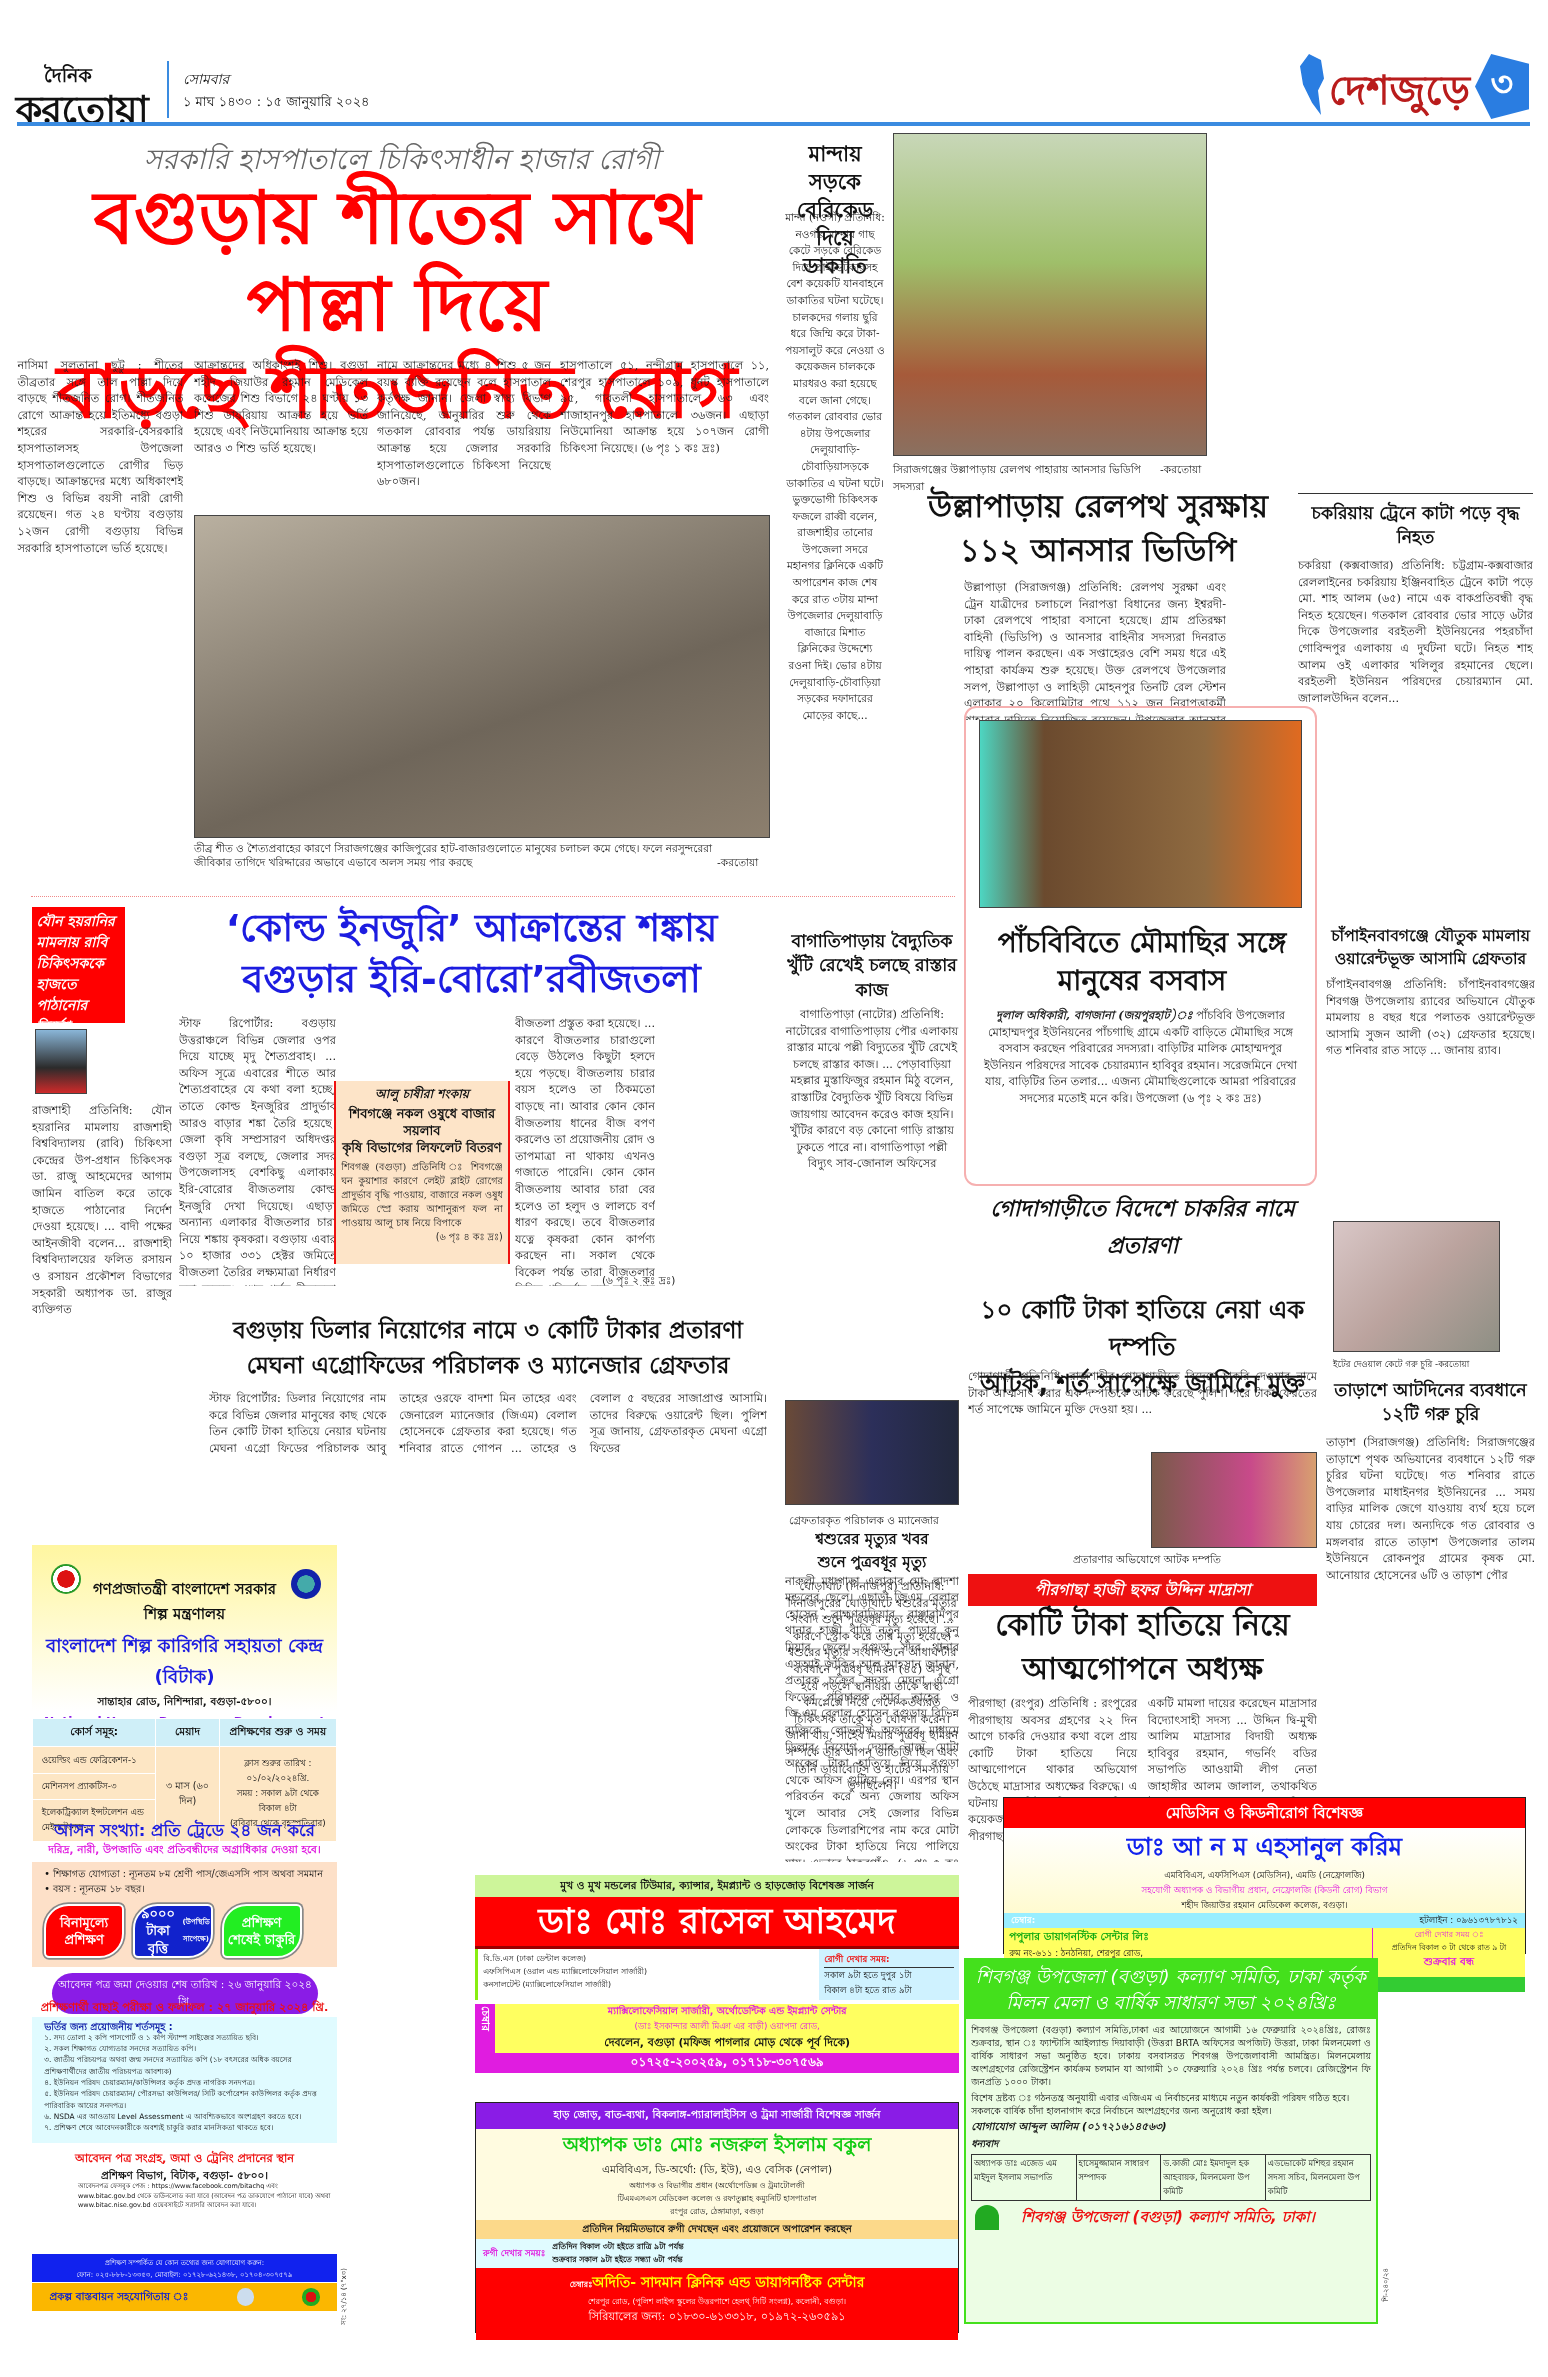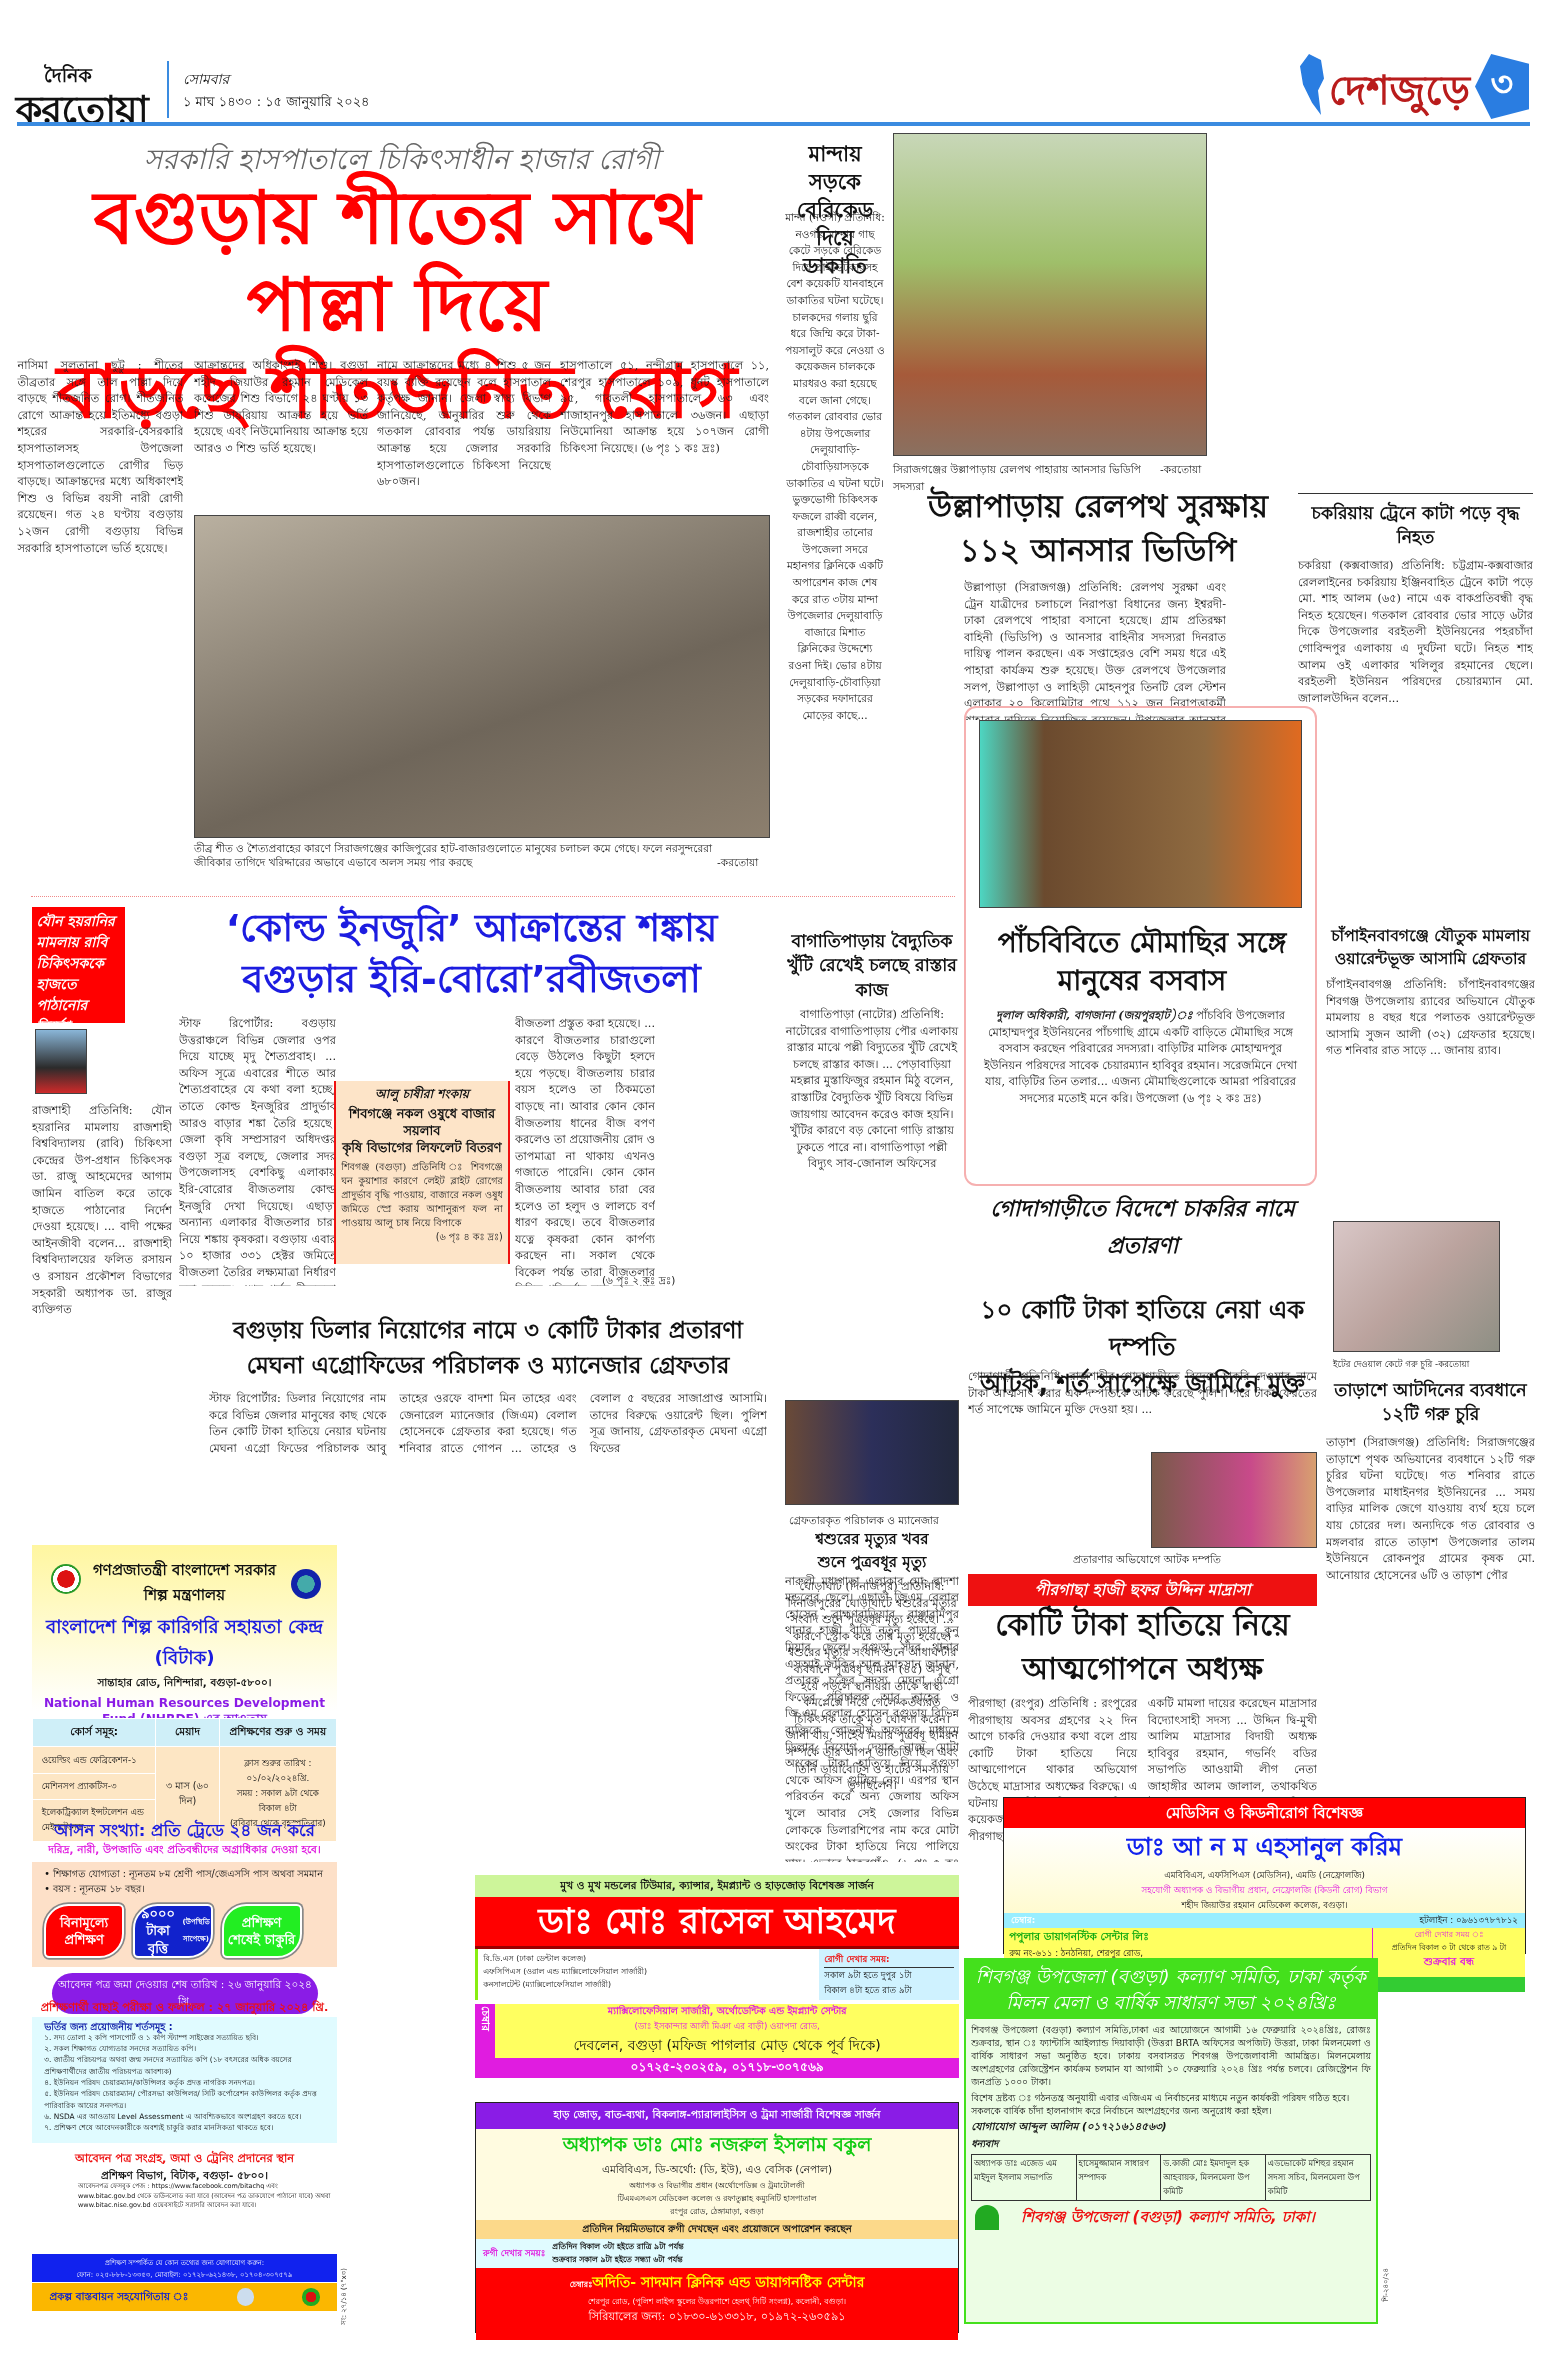--- a/index.html
+++ b/index.html
@@ -158,21 +158,21 @@
 <div class="abs txt" style="left:968px;top:1696px;width:349px;height:179px;overflow:hidden;column-count:2;column-gap:10.5px">
   <span>পীরগাছা (রংপুর) প্রতিনিধি : রংপুরের পীরগাছায় অবসর গ্রহণের ২২ দিন আগে চাকরি দেওয়ার কথা বলে প্রায় কোটি টাকা হাতিয়ে নিয়ে আত্মগোপনে থাকার অভিযোগ উঠেছে মাদ্রাসার অধ্যক্ষের বিরুদ্ধে। এ ঘটনায় গভর্নিং বডির সভাপতিসহ কয়েকজনের বিরুদ্ধে জেলা রংপুরের পীরগাছা সহকারী জজ আদালতে একটি মামলা দায়ের করেছেন মাদ্রাসার বিদ্যোৎসাহী সদস্য ... উদ্দিন দ্বি-মুখী আলিম মাদ্রাসার বিদায়ী অধ্যক্ষ হাবিবুর রহমান, গভর্নিং বডির সভাপতি আওয়ামী লীগ নেতা জাহাঙ্গীর আলম জালাল, তথাকথিত উপাধ্যক্ষ আব্দুস সাত্তার, শিক্ষক দেলোয়ার</span>
   <span>(৬ পৃঃ ১ কঃ দ্রঃ)</span>
 </div>
 
 <div class="abs" style="left:32px;top:1545px;width:305px;height:698px"></div>
 <div class="abs" style="left:32px;top:1545px;width:305px;height:663px;transform:scale(1);left:32px;width:305px"></div>
 <div class="abs" style="left:32px;top:1545px;width:305px;height:166px;background:linear-gradient(180deg,#fff6a0,#fff)">
   <div style="position:absolute;left:19px;top:19px;width:30px;height:30px;border-radius:50%;background:radial-gradient(#d11 40%,#fff 42%,#fff 60%,#2a9a2a 62%)"></div>
   <div style="position:absolute;right:15.7px;top:24.4px;width:30px;height:30px;border-radius:50%;background:radial-gradient(#4aa 40%,#12a 42%)"></div>
-  <div class="hd-black" style="margin-top:13px;font-size:15px">গণপ্রজাতন্ত্রী বাংলাদেশ সরকার</div>
+  <div class="hd-black" style="margin-top:32px;font-size:15px">গণপ্রজাতন্ত্রী বাংলাদেশ সরকার</div>
   <div class="hd-black" style="font-size:15px">শিল্প মন্ত্রণালয়</div>
   <div class="blue-h" style="font-size:18.3px;margin-top:5.2px">বাংলাদেশ শিল্প কারিগরি সহায়তা কেন্দ্র (বিটাক)</div>
   <div class="hd-black" style="font-size:10.5px">সান্তাহার রোড, নিশিন্দারা, বগুড়া-৫৮০০।</div>
   <div style="font-size:12.2px;color:#8a1ce6;font-weight:bold;text-align:center;margin-top:3.5px">National Human Resources Development  Fund (NHRDF) এর আওতায়</div>
   <div style="font-size:19px;color:#e11;font-weight:bold;text-align:center;margin-top:5.2px">সরকারি খরচে দক্ষতা উন্নয়ন প্রশিক্ষণ</div>
 </div>
 <div class="abs" style="left:32px;top:1718px;width:305px">
   <table class="ad-tbl">
     <tbody>
         <tr style="background:#cfeff8">
@@ -255,21 +255,21 @@
       <div style="color:#e11;font-weight:bold;border-bottom:1.7px solid #333">রোগী দেখার সময়:</div>
       <div>সকাল ৯টা হতে দুপুর ১টা</div>
       <div>বিকাল ৪টা হতে রাত ৯টা</div>
     </div>
   </div>
   <div style="display:flex;margin-top:3.5px">
     <div style="background:#e01ce0;color:#fff;writing-mode:vertical-rl;font-weight:bold;font-size:10.5px;padding:1.7px">চেম্বার</div>
     <div style="flex:1">
       <div style="background:#ffff60;color:#e01ce0;font-size:9.6px;font-weight:bold;text-align:center">ম্যাক্সিলোফেসিয়াল সার্জারী, অর্থোডেন্টিক এন্ড ইমপ্ল্যান্ট সেন্টার</div>
       <div style="background:#ffff60;color:#e01ce0;font-size:8.7px;text-align:center">(ডাঃ ইসকান্দার আলী মিঞা এর বাড়ী) ওয়াপদা রোড,</div>
-      <div style="background:#ffff60;font-size:14px;font-weight:normal;text-align:center">দেবলেন, বগুড়া (মফিজ পাগলার মোড় থেকে পূর্ব দিকে)</div>
+      <div style="background:#ffff60;font-size:11px;font-weight:bold;text-align:center">দেবলেন, বগুড়া (মফিজ পাগলার মোড় থেকে পূর্ব দিকে)</div>
       <div style="background:#e01ce0;color:#fff;font-weight:bold;font-size:12.2px;text-align:center">০১৭২৫-২০০২৫৯, ০১৭১৮-৩০৭৫৬৯</div>
     </div>
   </div>
 </div>
 
 <div class="abs ad" style="left:475px;top:2102px;width:484px;height:231px;background:#fff">
   <div style="background:#8a1ce6;color:#fff;font-size:10.5px;font-weight:bold;text-align:center;padding:4.4px">হাড় জোড়, বাত-ব্যথা, বিকলাঙ্গ-প্যারালাইসিস ও ট্রমা সার্জারী বিশেষজ্ঞ সার্জন</div>
   <div style="background:#fffbe0;text-align:center;padding:1.7px">
     <div style="color:#1c1;font-size:19px;font-weight:bold">অধ্যাপক ডাঃ মোঃ নজরুল ইসলাম বকুল</div>
     <div style="font-size:10.5px">এমবিবিএস, ডি-অর্থো: (ডি, ইউ), এও বেসিক (নেপাল)</div>

